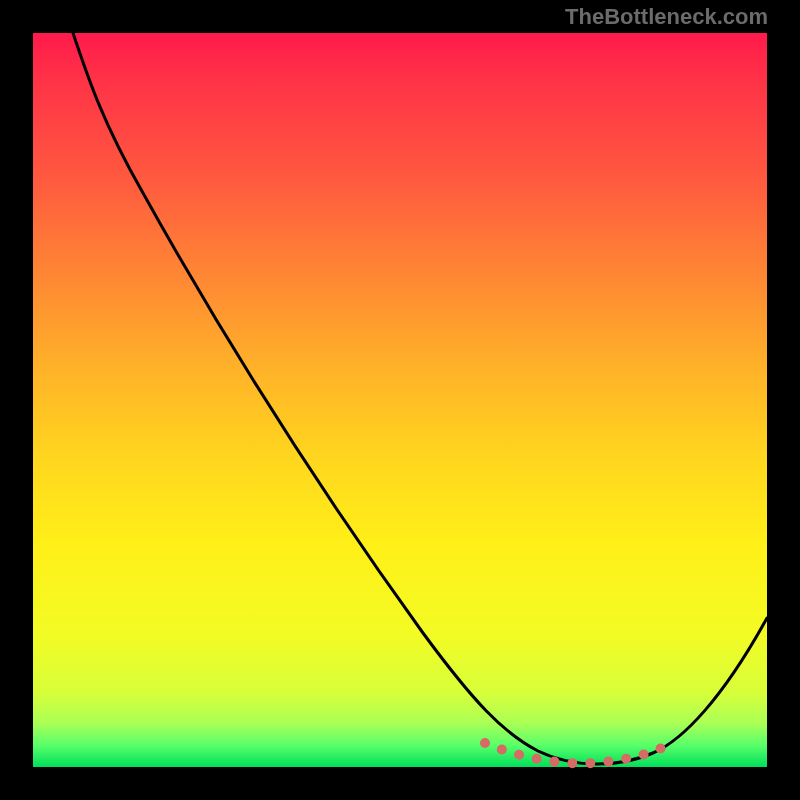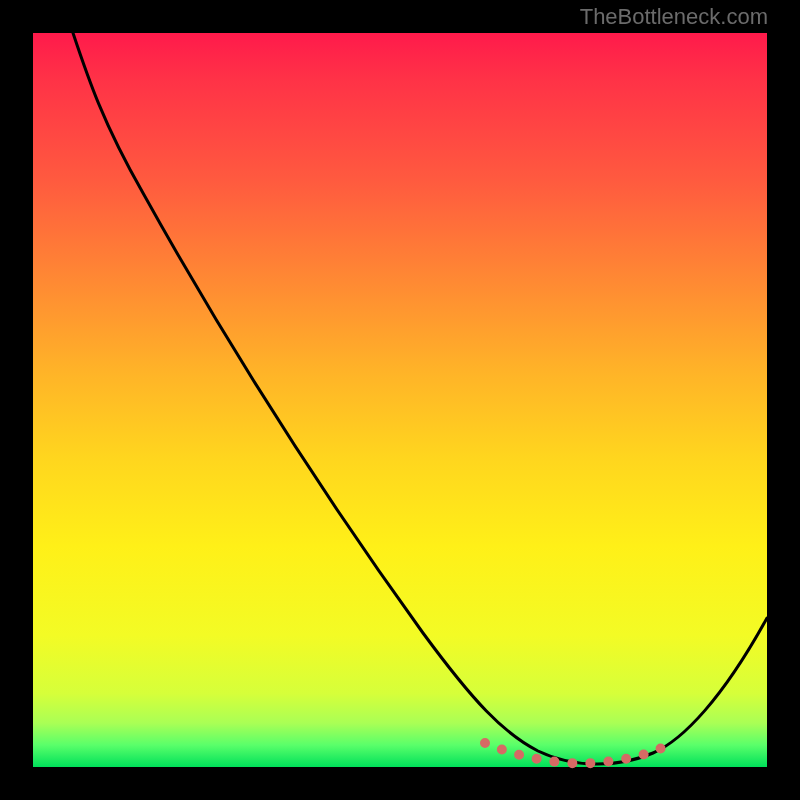--- a/index.html
+++ b/index.html
@@ -39,21 +39,21 @@
       #5aff6a 97%,
       #00e05a 100%
     );
   }
   .watermark {
     position: absolute;
     top: 4px;
     right: 32px;
     color: #6b6b6b;
     font-size: 22px;
-    font-weight: 400;
+    font-weight: 700;
     user-select: none;
   }
   svg.curve {
     position: absolute;
     left: 0;
     top: 0;
     width: 734px;
     height: 734px;
     overflow: visible;
   }

